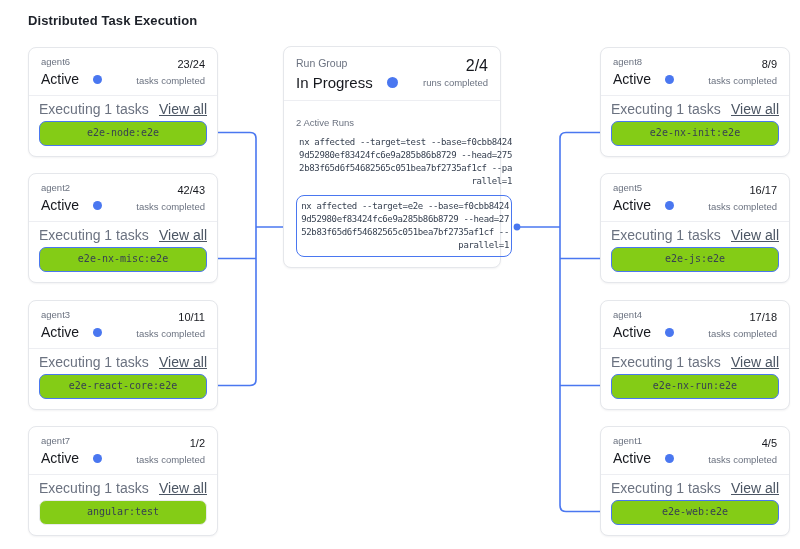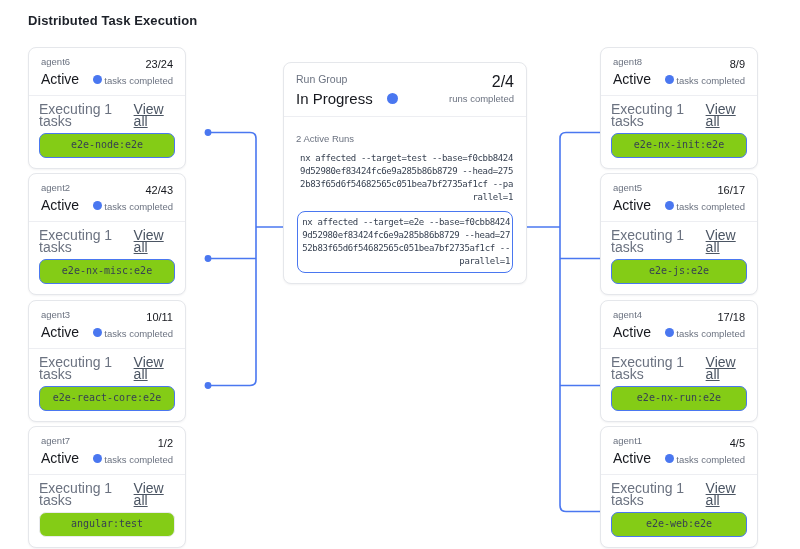--- a/index.html
+++ b/index.html
@@ -17,21 +17,21 @@
     font-family:"Liberation Sans", sans-serif;
     color:var(--dark);
     position:relative;overflow:hidden;
   }
   .stage{position:relative;width:800px;height:549px;}
   .page-title{
     position:absolute;left:28px;top:13px;
     font-size:13px;font-weight:700;color:#1d2129;letter-spacing:.1px;
   }
   .card{
-    position:absolute;width:158px;background:#fff;
+    position:absolute;width:190px;background:#fff;
     border:1px solid var(--card-border);border-radius:8px;
     box-shadow:0 1px 2px rgba(16,24,40,.05);
   }
   .col-left{left:28px;}
   .col-right{left:600px;}
   .card-head{
     display:flex;justify-content:space-between;align-items:flex-start;
     padding:8px 12px 6px 12px;
   }
   .agent-name{font-size:9.5px;line-height:12px;color:var(--gray);margin-bottom:2px;}
@@ -49,21 +49,21 @@
   .executing{color:var(--gray);}
   .view-all{color:var(--link);text-decoration:underline;cursor:pointer;}
   .task-pill{
     height:25px;line-height:22px;border:1.5px solid var(--accent);border-radius:7px;
     text-align:center;font-family:"DejaVu Sans Mono", monospace;
     font-size:10px;color:var(--mono);background:#84cc16;cursor:pointer;
     overflow:hidden;white-space:nowrap;
   }
   .task-pill.muted{border-color:#e9eaee;cursor:default;}
   
-  .run-card{left:283px;top:62px;width:244px;}
+  .run-card{left:283px;top:46px;width:218px;}
   .run-card .card-head{padding:10px 12px 8px 12px;}
   .run-name{font-size:10.5px;line-height:13px;color:var(--gray);margin-bottom:3px;}
   .run-status{font-size:15px;color:var(--dark);}
   .run-dot{width:11px;height:11px;}
   .run-fraction{font-size:16px;line-height:18px;}
   .run-body{border-top:1px solid var(--divider);padding:6px 12px 10px 12px;}
   .active-runs{font-size:9.5px;line-height:12px;color:var(--gray);margin:10px 0 7px 0;}
   .cmd{
     width:216px;margin:0 auto;
     font-family:"DejaVu Sans Mono", monospace;

